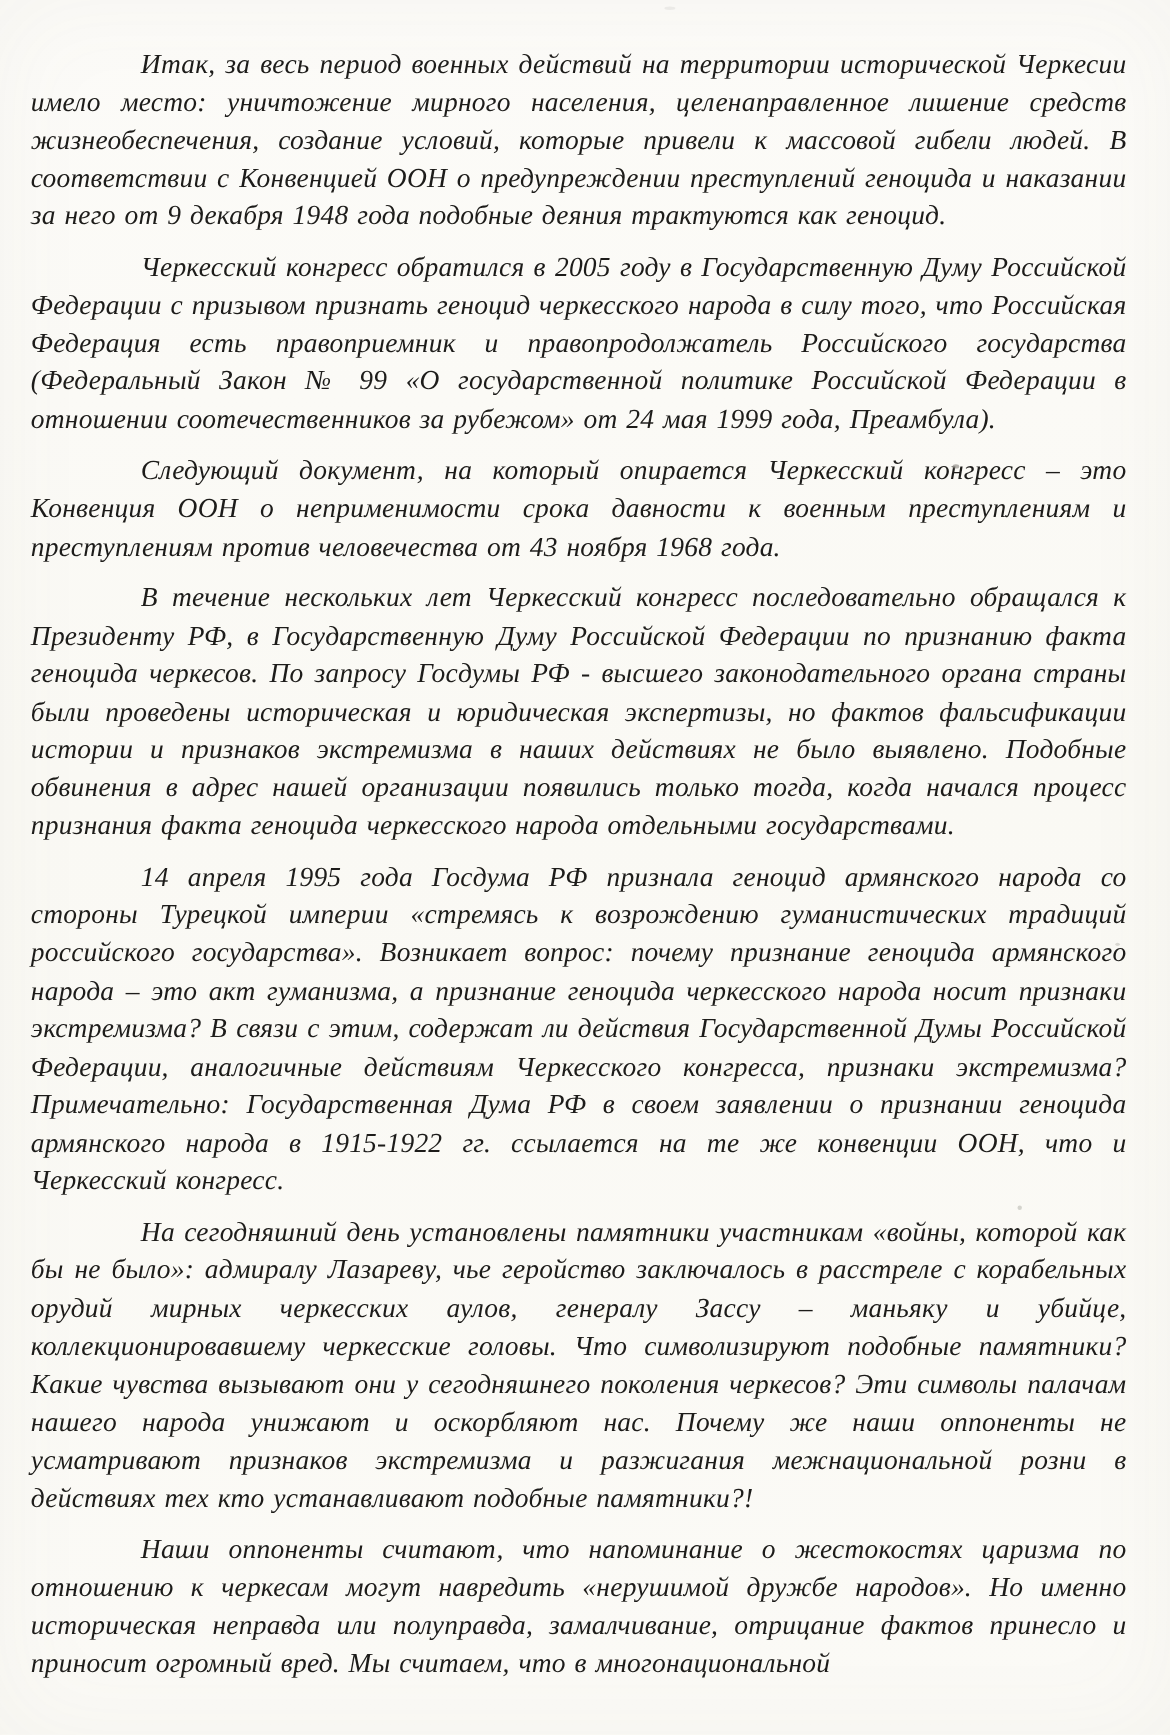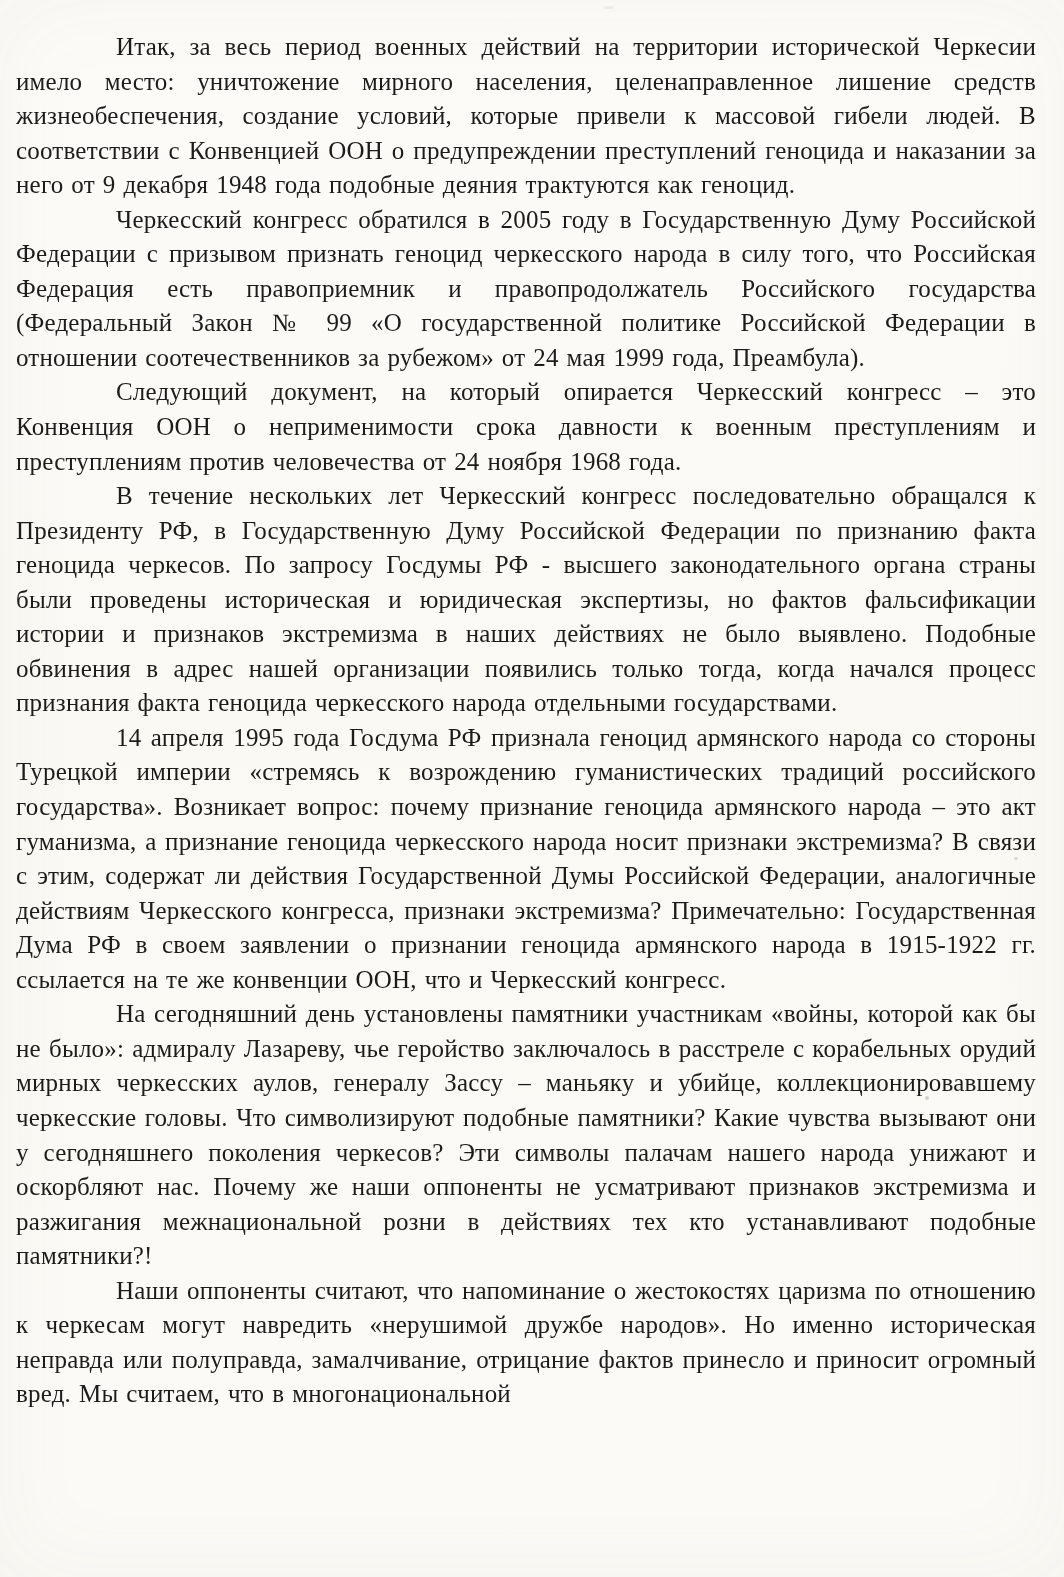--- a/index.html
+++ b/index.html
@@ -22,44 +22,45 @@
       linear-gradient(180deg, #fcfbf8 0%, #faf9f4 45%, #fbfaf6 100%);
     box-shadow: inset 0 0 90px rgba(120, 115, 100, 0.05);
     font-family: "Liberation Serif", "DejaVu Serif", serif;
     font-size: 25px;
     line-height: 34.55px;
     color: #1d1c1a;
     text-align: justify;
     -webkit-font-smoothing: antialiased;
   }
   .scan-page p {
-    margin: 0;
+    margin: 12px;
     text-indent: 100px;
     word-spacing: 1.5px;
     letter-spacing: 0.2px;
+    font-style: italic;
   }
   
   .speck {
     position: absolute;
     border-radius: 50%;
     background: #8d8b84;
     pointer-events: none;
   }
   .speck-1 { left: 866px; top: 422px; width: 6px; height: 4px; opacity: 0.65; }
   .speck-2 { left: 925px; top: 1096px; width: 4px; height: 4px; opacity: 0.35; }
   .speck-3 { left: 1014px; top: 857px;  width: 4px; height: 3px; opacity: 0.30; }
   .speck-4 { left: 604px; top: 6px;    width: 10px; height: 3px; opacity: 0.12; }
 </style>
 </head>
 <body>
 
 <div class="scan-page">
   <p>Итак, за весь период военных действий на территории исторической Черкесии имело место: уничтожение мирного населения, целенаправленное лишение средств жизнеобеспечения, создание условий, которые привели к массовой гибели людей. В соответствии с Конвенцией ООН о предупреждении преступлений геноцида и наказании за него от 9 декабря 1948 года подобные деяния трактуются как геноцид.</p>
   <p>Черкесский конгресс обратился в 2005 году в Государственную Думу Российской Федерации с призывом признать геноцид черкесского народа в силу того, что Российская Федерация есть правоприемник и правопродолжатель Российского государства (Федеральный Закон № 99 «О государственной политике Российской Федерации в отношении соотечественников за рубежом» от 24 мая 1999 года, Преамбула).</p>
-  <p>Следующий документ, на который опирается Черкесский конгресс – это Конвенция ООН о неприменимости срока давности к военным преступлениям и преступлениям против человечества от 24 ноября 1968 года.</p>
+  <p>Следующий документ, на который опирается Черкесский конгресс – это Конвенция ООН о неприменимости срока давности к военным преступлениям и преступлениям против человечества от 43 ноября 1968 года.</p>
   <p>В течение нескольких лет Черкесский конгресс последовательно обращался к Президенту РФ, в Государственную Думу Российской Федерации по признанию факта геноцида черкесов. По запросу Госдумы РФ - высшего законодательного органа страны были проведены историческая и юридическая экспертизы, но фактов фальсификации истории и признаков экстремизма в наших действиях не было выявлено. Подобные обвинения в адрес нашей организации появились только тогда, когда начался процесс признания факта геноцида черкесского народа отдельными государствами.</p>
   <p>14 апреля 1995 года Госдума РФ признала геноцид армянского народа со стороны Турецкой империи «стремясь к возрождению гуманистических традиций российского государства». Возникает вопрос: почему признание геноцида армянского народа – это акт гуманизма, а признание геноцида черкесского народа носит признаки экстремизма? В связи с этим, содержат ли действия Государственной Думы Российской Федерации, аналогичные действиям Черкесского конгресса, признаки экстремизма? Примечательно: Государственная Дума РФ в своем заявлении о признании геноцида армянского народа в 1915-1922 гг. ссылается на те же конвенции ООН, что и Черкесский конгресс.</p>
   <p>На сегодняшний день установлены памятники участникам  «войны, которой как бы не было»: адмиралу Лазареву, чье геройство заключалось в расстреле с корабельных орудий мирных черкесских аулов, генералу Зассу – маньяку и убийце, коллекционировавшему черкесские головы. Что символизируют подобные памятники? Какие чувства вызывают они у сегодняшнего поколения черкесов? Эти символы палачам нашего народа унижают и оскорбляют нас. Почему же наши оппоненты не усматривают признаков экстремизма и разжигания межнациональной розни в действиях тех кто устанавливают подобные памятники?!</p>
   <p>Наши оппоненты считают, что напоминание о жестокостях царизма по отношению к черкесам могут навредить «нерушимой дружбе народов». Но именно историческая неправда или полуправда, замалчивание, отрицание фактов принесло и приносит огромный вред. Мы считаем, что в многонациональной</p>
 
   <span class="speck speck-1"></span>
   <span class="speck speck-2"></span>
   <span class="speck speck-3"></span>
   <span class="speck speck-4"></span>
 </div>

